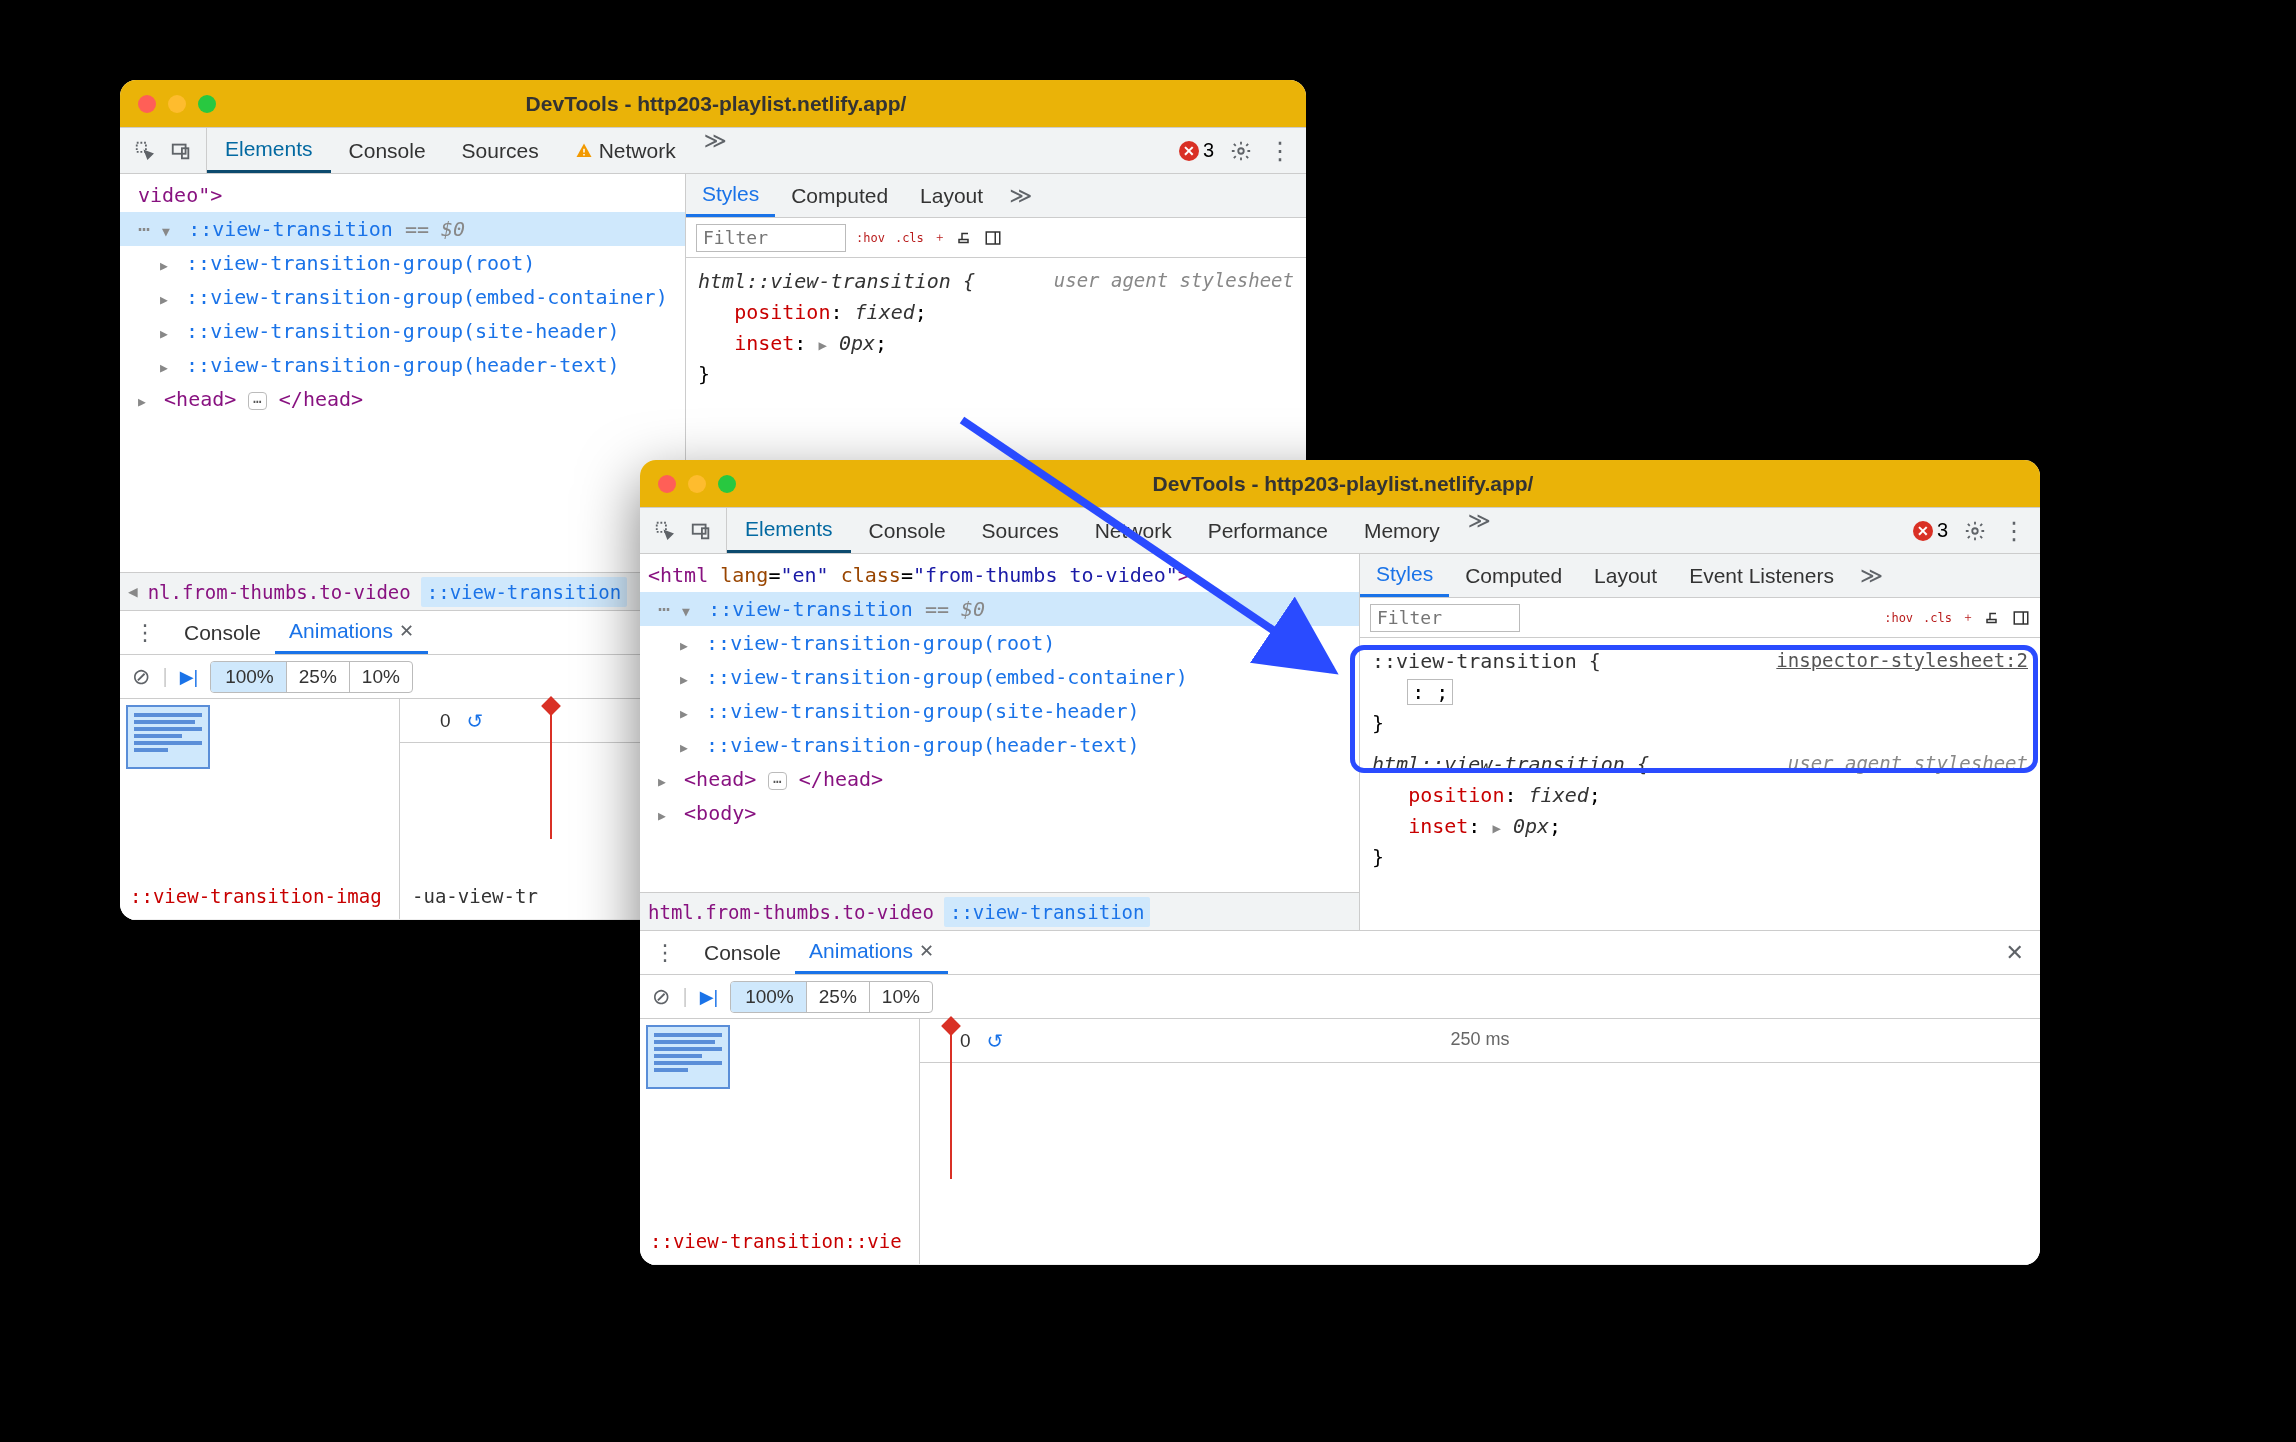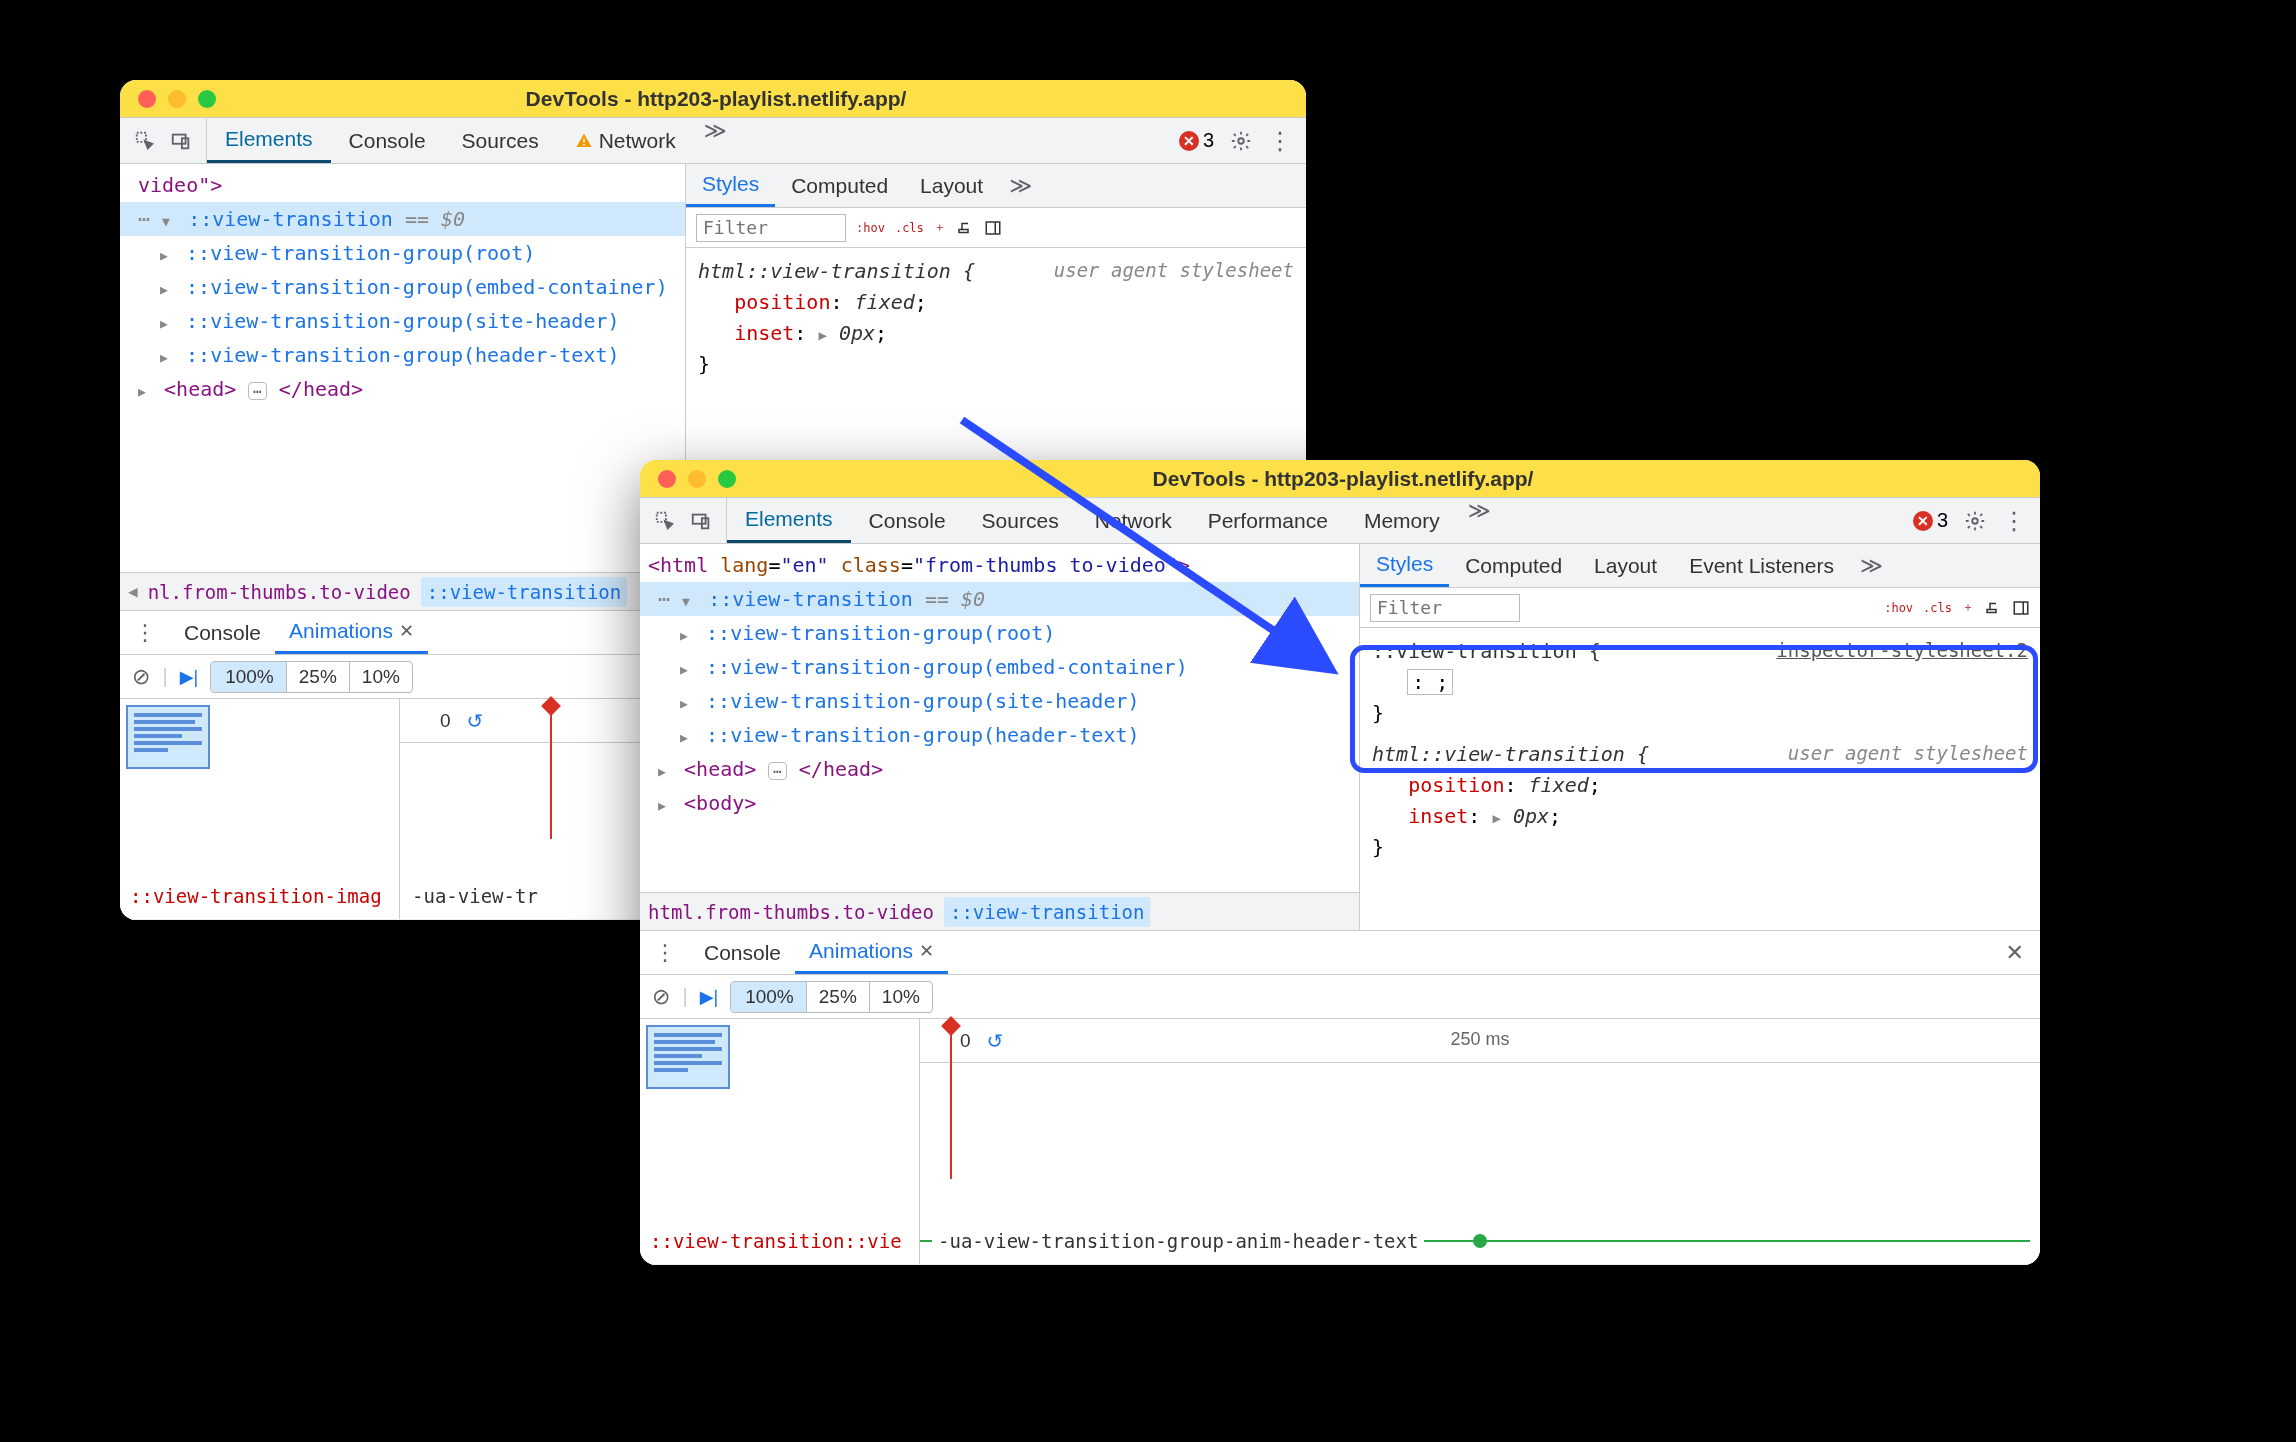--- a/index.html
+++ b/index.html
@@ -17,22 +17,22 @@
     border-radius: 16px;
     box-shadow: 0 20px 60px rgba(0,0,0,.5);
     overflow: hidden;
     display: flex;
     flex-direction: column;
   }
   .win-a { left: 120px; top: 80px; width: 1186px; height: 840px; }
   .win-b { left: 640px; top: 460px; width: 1400px; height: 805px; }
 
   .titlebar {
-    height: 38px;
-    background: #fde047;
+    height: 48px;
+    background: #eab308;
     display: flex;
     align-items: center;
     border-bottom: 1px solid #ccc;
     flex-shrink: 0;
   }
   .traffic { display: flex; gap: 12px; padding-left: 18px; }
   .dot { width: 18px; height: 18px; border-radius: 50%; }
   .red { background: #ff5f57; }
   .yellow { background: #febc2e; }
   .green { background: #28c840; }
@@ -448,25 +448,20 @@
           <span class="replay">↺</span>
         </div>
         <span class="tick-label" style="left:560px">250 ms</span>
         <div class="playhead" style="left:30px;height:160px">
             <div class="diamond"></div>
           </div>
       </div>
     </div>
     <div class="anim-track-row">
       <div class="anim-track-left">::view-transition::vie</div>
-      <div class="anim-track-right">
-        <div class="timeline-bar"></div>
-        <div class="timeline-dot" style="left:560px"></div>
-        <span class="track-name" style="position:relative;background:#fff;padding:0 6px">-ua-view-transition-group-anim-header-text</span>
-      </div>
     </div>
   </div>
 </div>
 
 <div class="highlight-box" style="left:1350px; top:645px; width:688px; height:128px;"></div>
 
 <svg class="arrow-svg" style="left:942px; top:400px; width:420px; height:300px;">
   <defs>
     <marker id="ah" markerWidth="12" markerHeight="12" refX="9" refY="5" orient="auto">
       <path d="M0,0 L10,5 L0,10 Z" fill="#2a4bff"></path>

